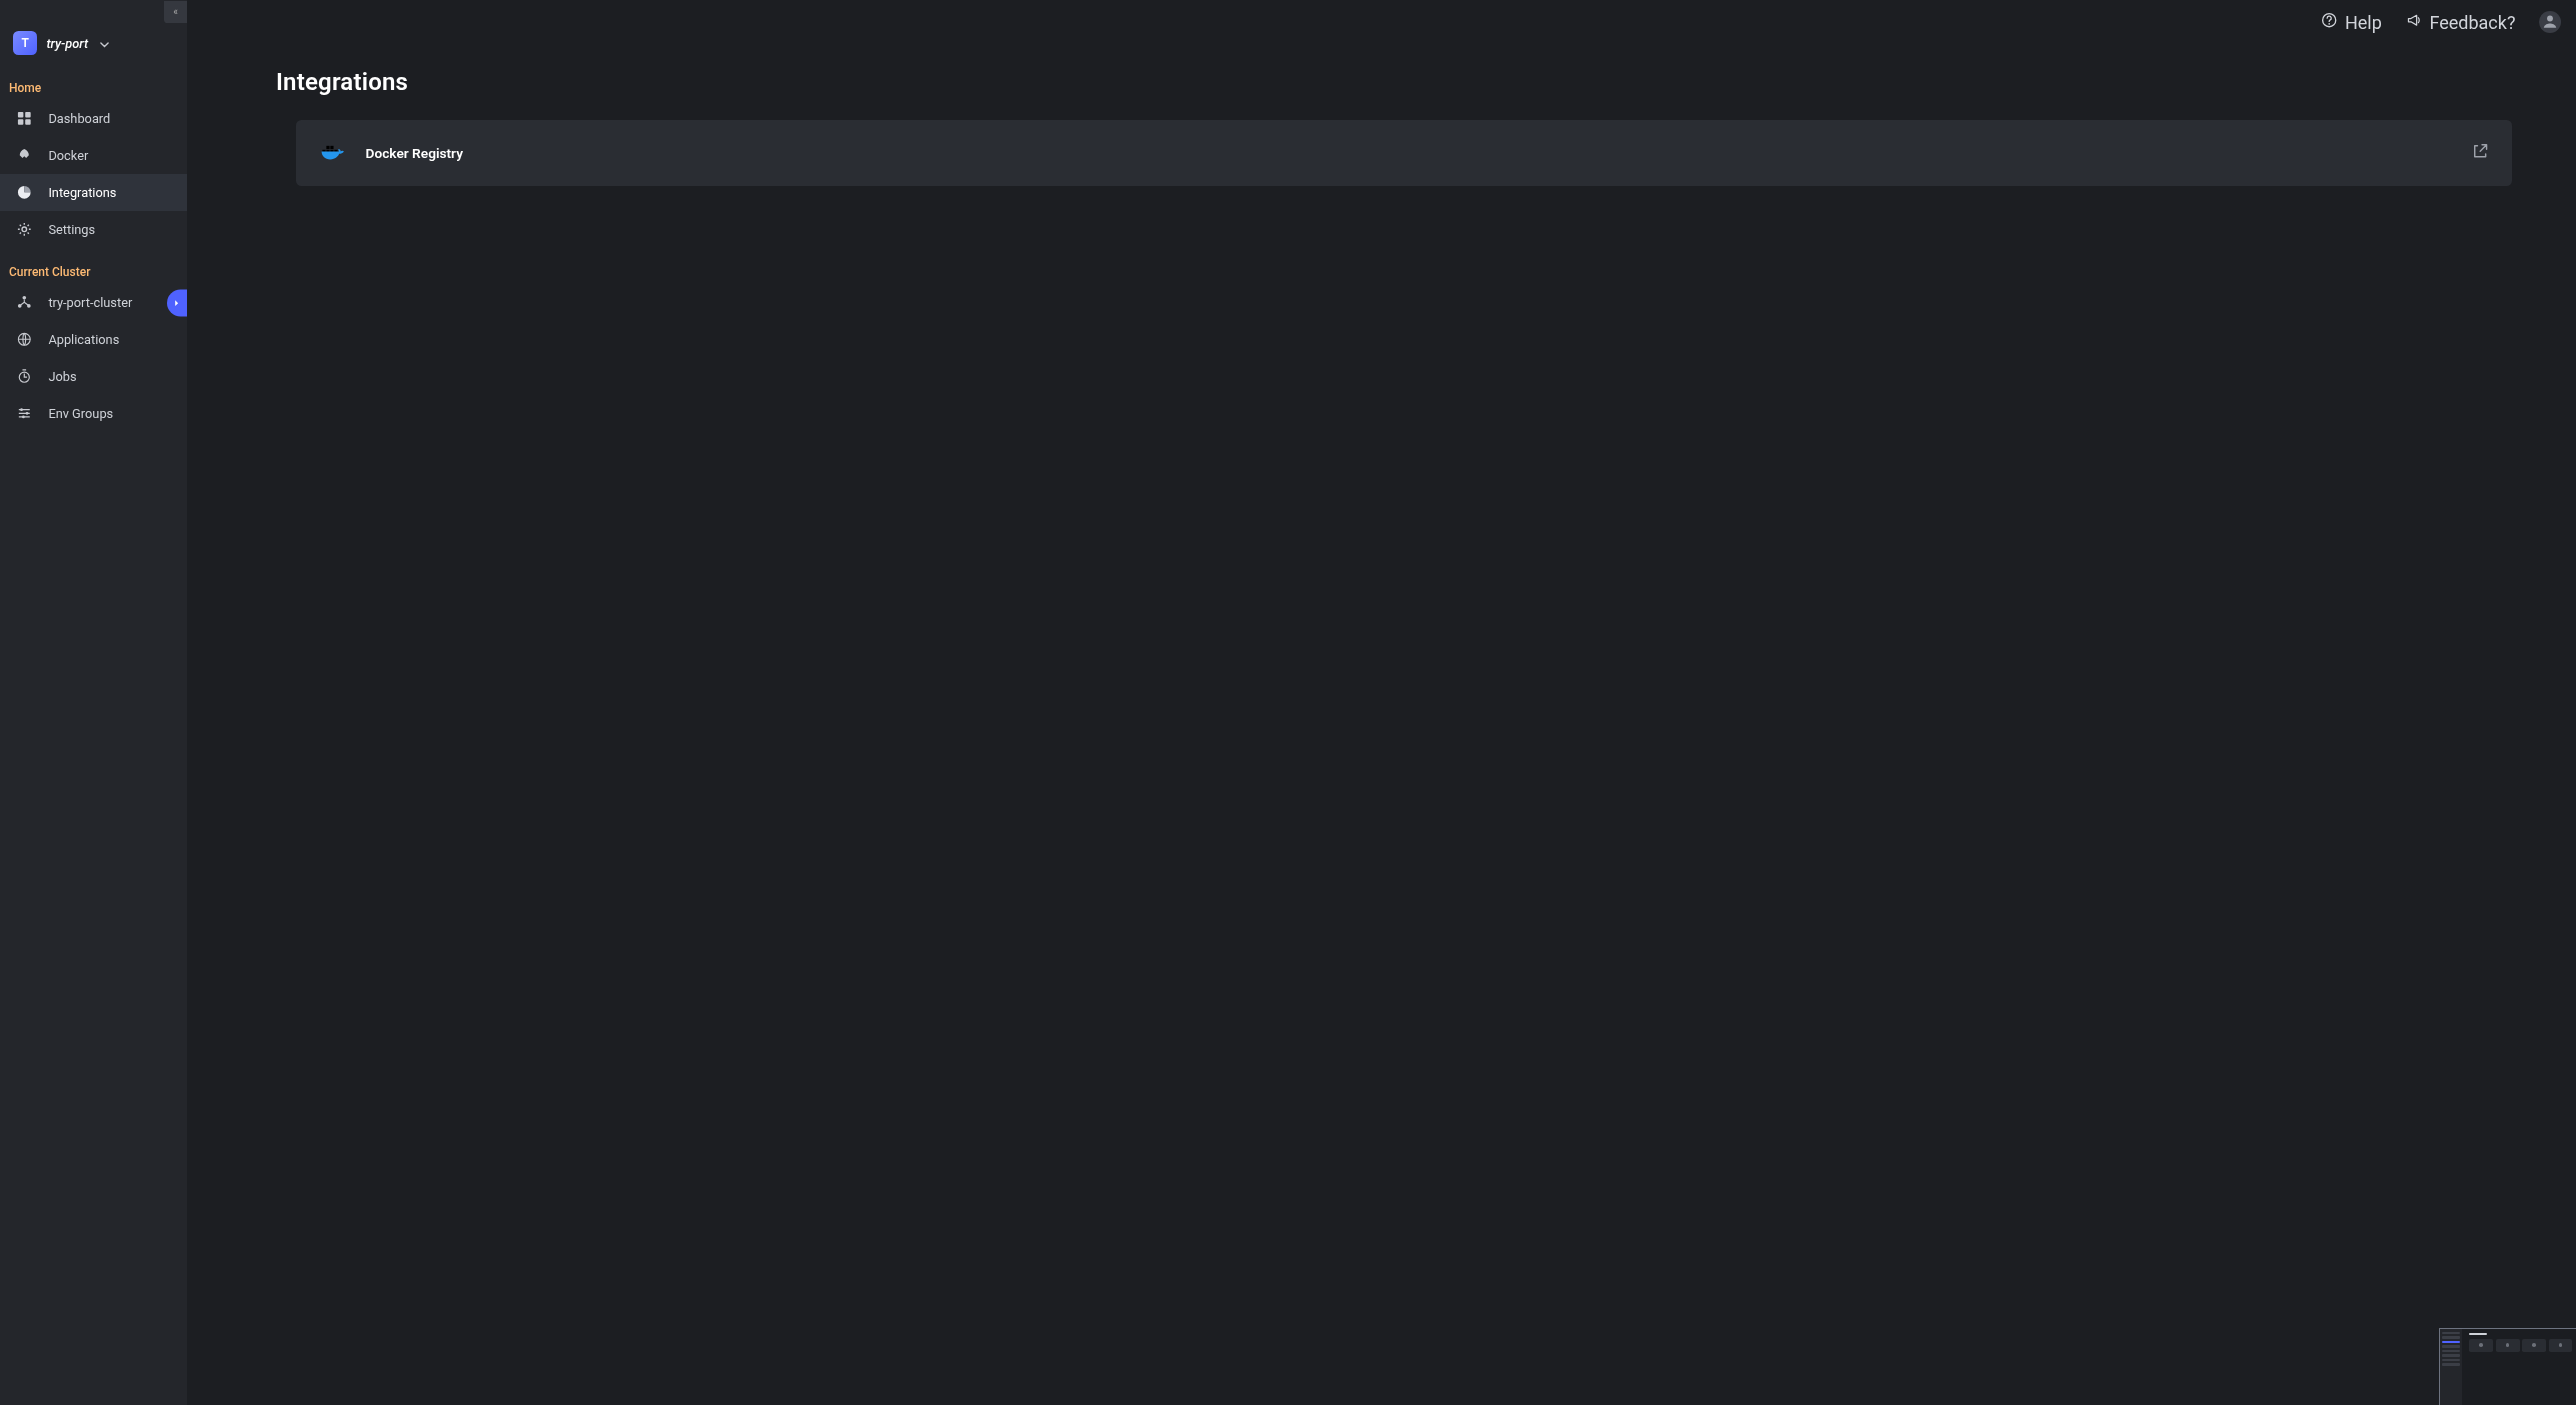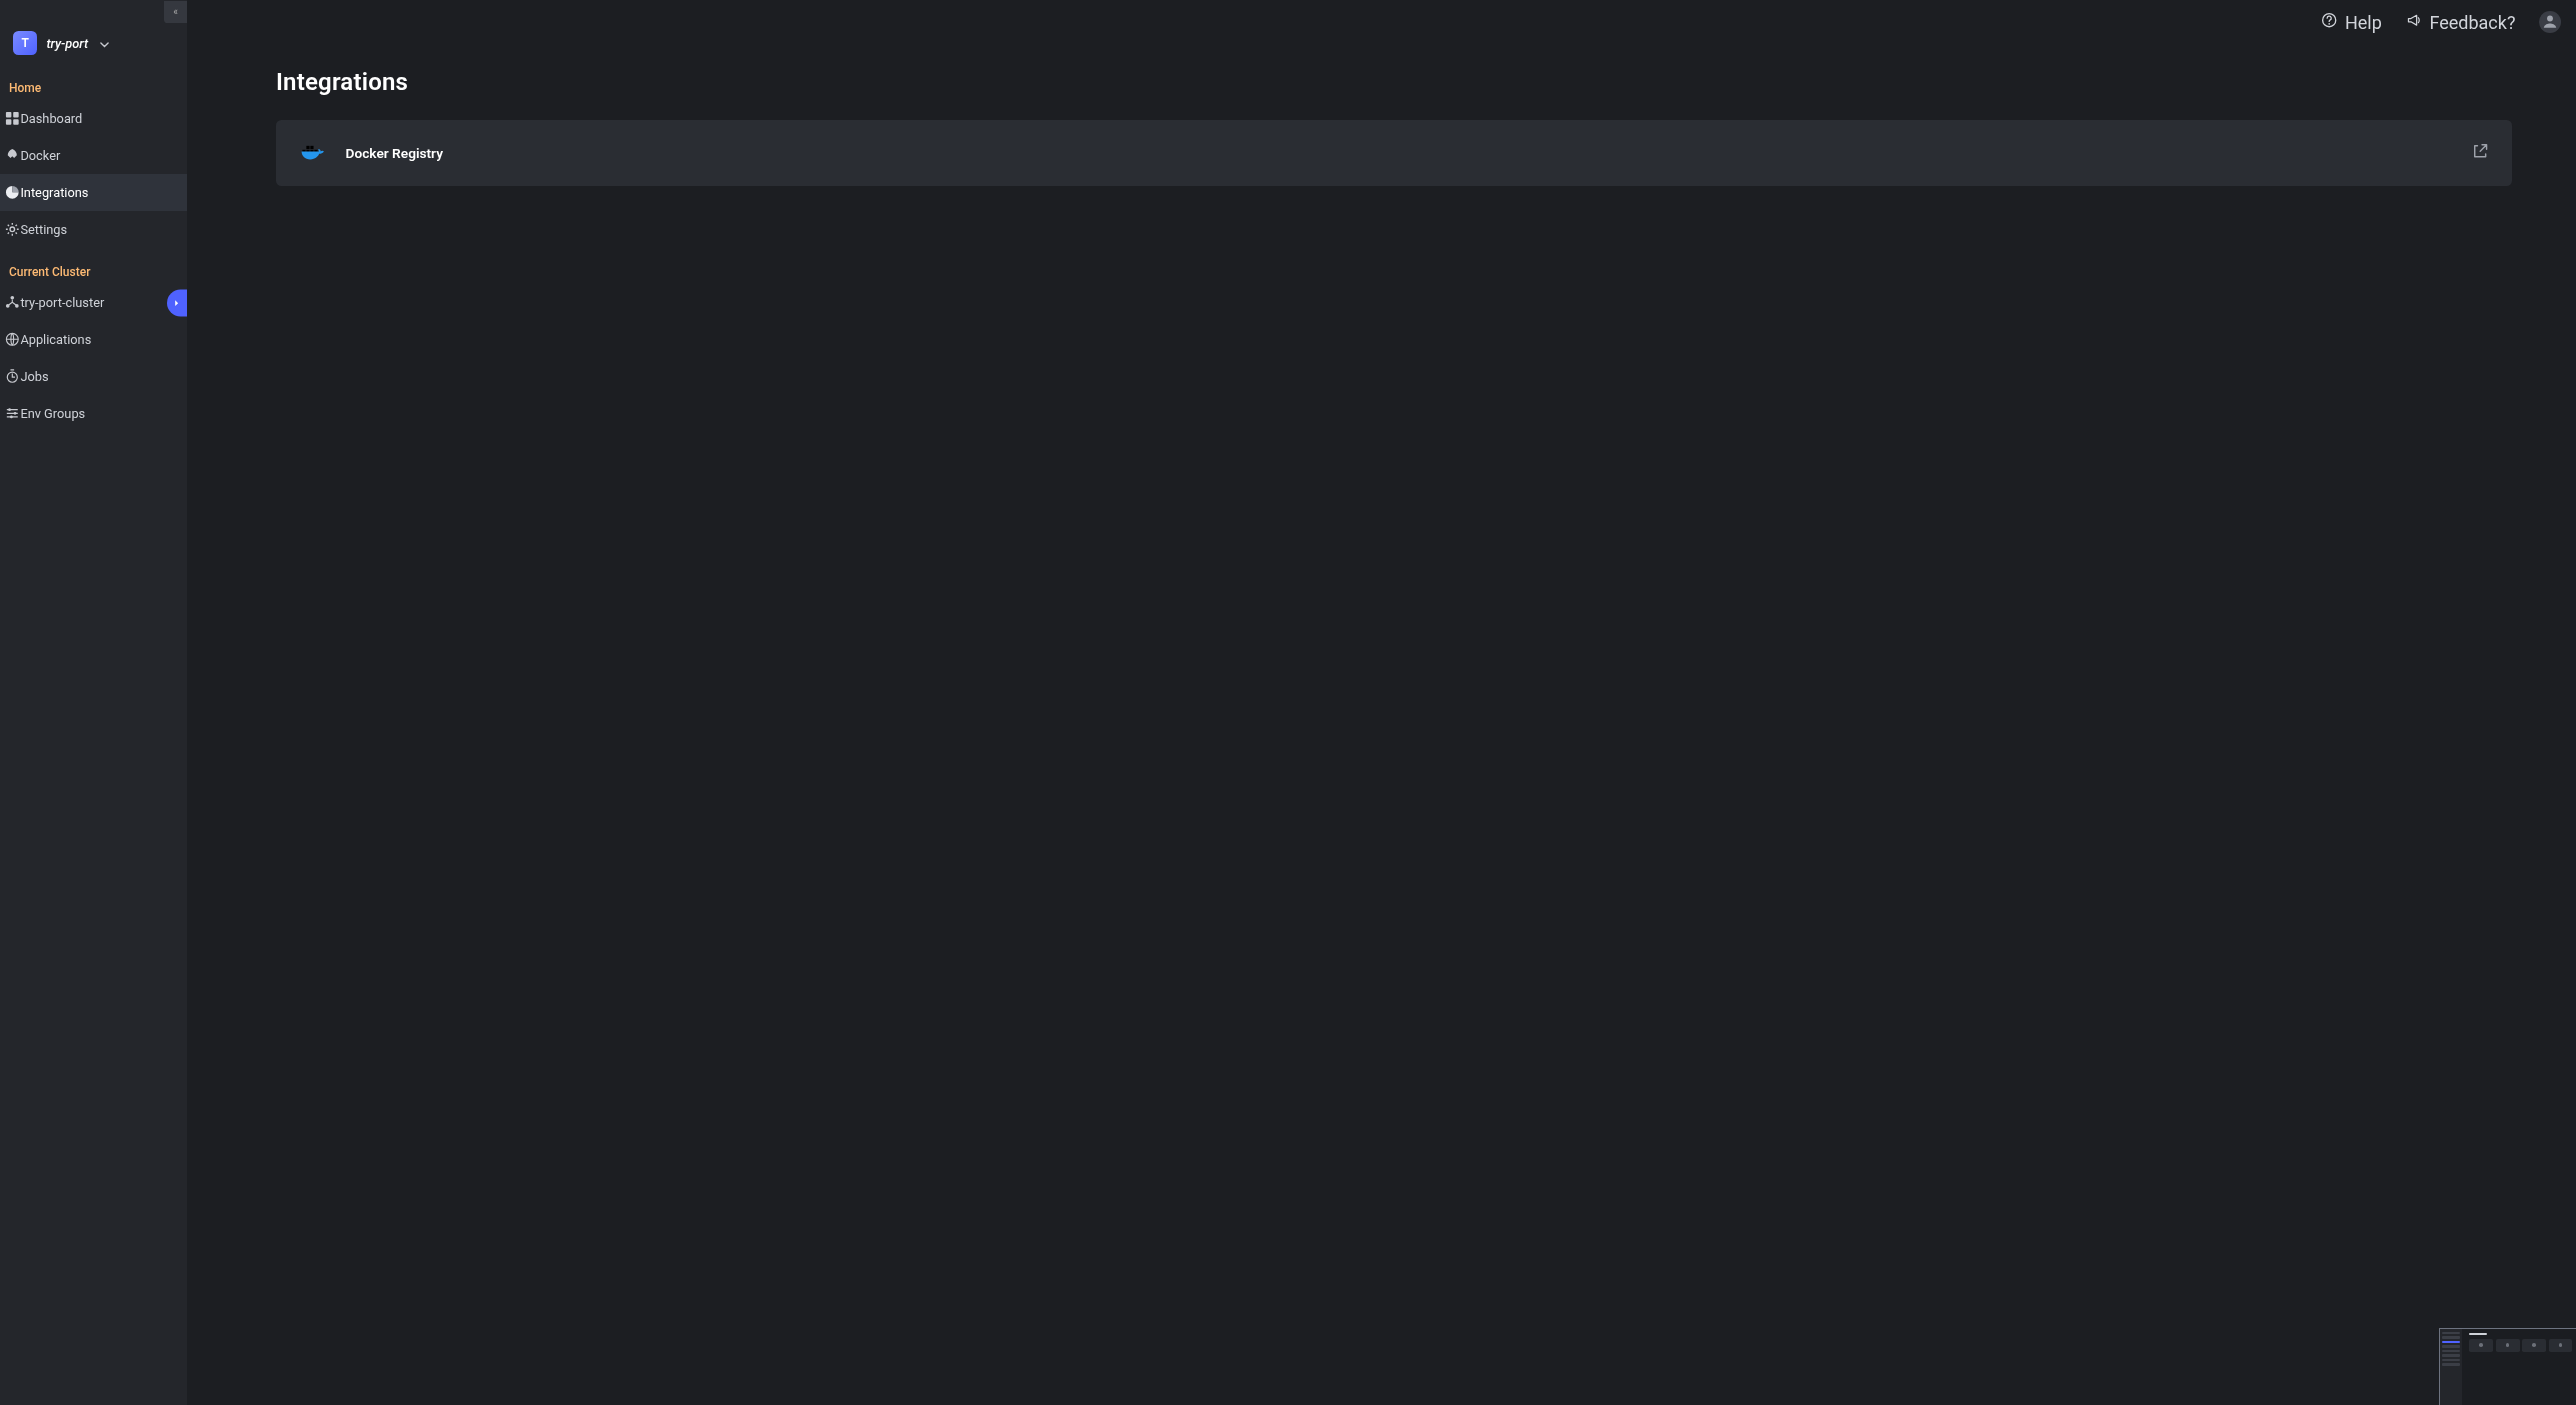--- a/index.html
+++ b/index.html
@@ -63,22 +63,22 @@
     .nav-section-label {
       color: #fdba74;
       font-size: 12px;
       padding: 16.4px 9px 5.5px 9px;
       font-weight: 500;
     }
 
     .nav-item {
       display: flex;
       align-items: center;
-      gap: 0;
-      padding: 11px 4px;
+      gap: 16px;
+      padding: 11px 16px;
       color: #cfd2d8;
       cursor: pointer;
       position: relative;
     }
     .nav-item.active { background: #2f333b; color: #fff; }
     .nav-item .icon { width: 16.4px; display:flex; align-items:center; justify-content:center; }
     .nav-item .icon svg { width: 14.6px; height: 14.6px; }
 
     .cluster-badge {
       position: absolute;
@@ -132,20 +132,21 @@
 
     .integration-card {
       background: #2a2d33;
       border-radius: 5.5px;
       padding: 20px 24px;
       display: flex;
       align-items: center;
       justify-content: space-between;
       margin-bottom: 14.6px;
       cursor: pointer;
+      margin-left: 20px;
     }
     .integration-left { display:flex; align-items:center; gap: 20px; }
     .integration-icon { width:25.5px; height:25.5px; display:flex; align-items:center; justify-content:center; }
     .integration-name { color:#fff; font-weight:600; font-size:13.7px; }
     .open-icon svg { width:16.4px; height:16.4px; }
 
     
     .docker-svg path { fill:#2496ed; }
 
     

